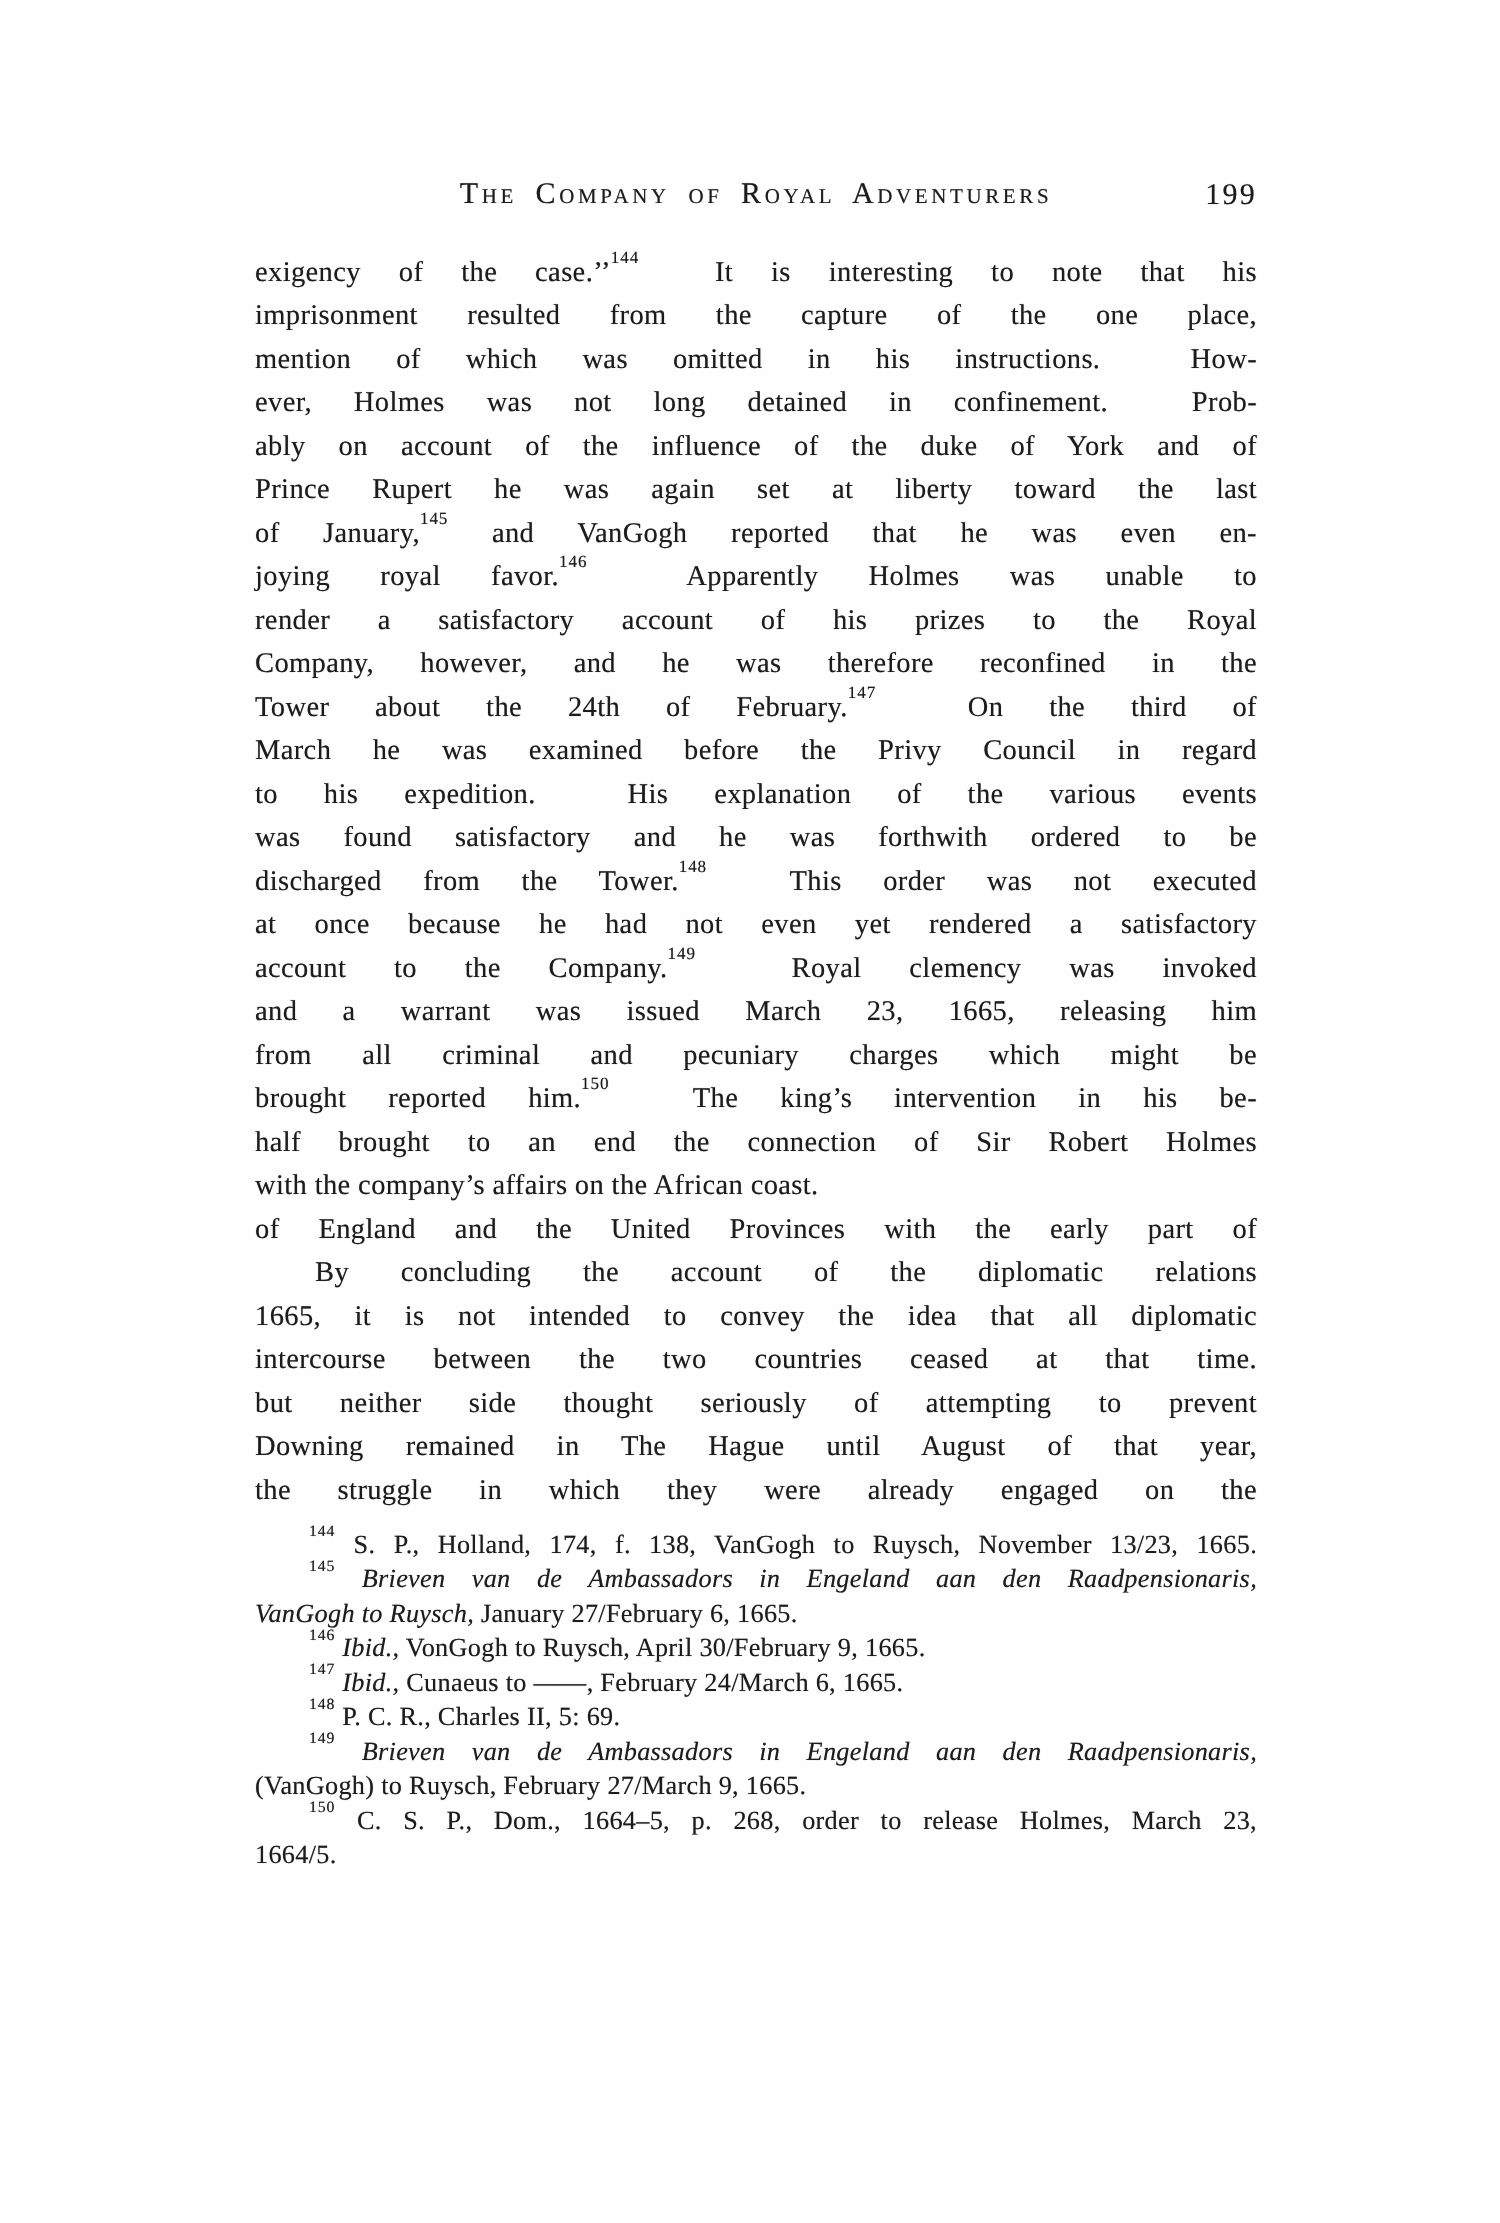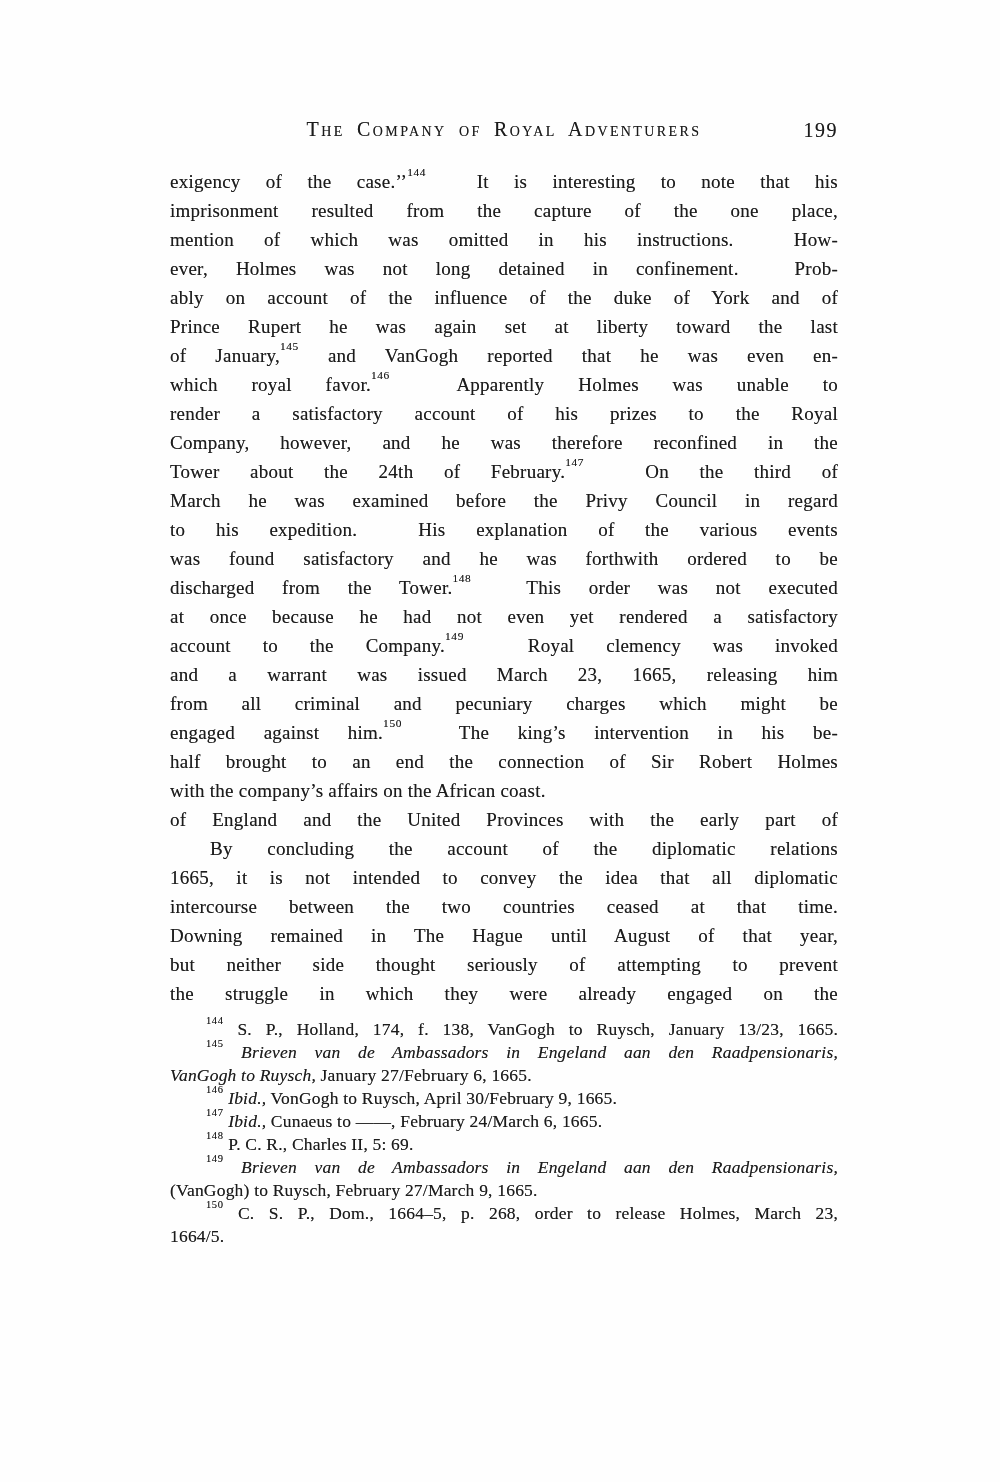--- a/index.html
+++ b/index.html
@@ -82,21 +82,21 @@
       <div class="bline"><span>mention of which was omitted in his instructions.&nbsp; How-</span></div>
 
       <div class="bline"><span>ever, Holmes was not long detained in confinement.&nbsp; Prob-</span></div>
 
       <div class="bline"><span>ably on account of the influence of the duke of York and of</span></div>
 
       <div class="bline"><span>Prince Rupert he was again set at liberty toward the last</span></div>
 
       <div class="bline"><span>of January,</span><sup class="ref">145</sup><span> and VanGogh reported that he was even en-</span></div>
 
-      <div class="bline"><span>which royal favor.</span><sup class="ref">146</sup><span>&nbsp; Apparently Holmes was unable to</span></div>
+      <div class="bline"><span>joying royal favor.</span><sup class="ref">146</sup><span>&nbsp; Apparently Holmes was unable to</span></div>
 
       <div class="bline"><span>render a satisfactory account of his prizes to the Royal</span></div>
 
       <div class="bline"><span>Company, however, and he was therefore reconfined in the</span></div>
 
       <div class="bline"><span>Tower about the 24th of February.</span><sup class="ref">147</sup><span>&nbsp; On the third of</span></div>
 
       <div class="bline"><span>March he was examined before the Privy Council in regard</span></div>
 
       <div class="bline"><span>to his expedition.&nbsp; His explanation of the various events</span></div>
@@ -106,44 +106,44 @@
       <div class="bline"><span>discharged from the Tower.</span><sup class="ref">148</sup><span>&nbsp; This order was not executed</span></div>
 
       <div class="bline"><span>at once because he had not even yet rendered a satisfactory</span></div>
 
       <div class="bline"><span>account to the Company.</span><sup class="ref">149</sup><span>&nbsp; Royal clemency was invoked</span></div>
 
       <div class="bline"><span>and a warrant was issued March 23, 1665, releasing him</span></div>
 
       <div class="bline"><span>from all criminal and pecuniary charges which might be</span></div>
 
-      <div class="bline"><span>engaged against him.</span><sup class="ref">150</sup><span>&nbsp; The king’s intervention in his be-</span></div>
+      <div class="bline"><span>brought reported him.</span><sup class="ref">150</sup><span>&nbsp; The king’s intervention in his be-</span></div>
 
       <div class="bline"><span>half brought to an end the connection of Sir Robert Holmes</span></div>
 
       <div class="bline end"><span>with the company’s affairs on the African coast.</span></div>
 
       <div class="bline"><span>of England and the United Provinces with the early part of</span></div>
 
       <div class="bline ind"><span>By concluding the account of the diplomatic relations</span></div>
 
       <div class="bline"><span>1665, it is not intended to convey the idea that all diplomatic</span></div>
 
       <div class="bline"><span>intercourse between the two countries ceased at that time.</span></div>
 
+      <div class="bline"><span>but neither side thought seriously of attempting to prevent</span></div>
+
       <div class="bline"><span>Downing remained in The Hague until August of that year,</span></div>
-
-      <div class="bline"><span>but neither side thought seriously of attempting to prevent</span></div>
 
       <div class="bline"><span>the struggle in which they were already engaged on the</span></div>
     </div>
 
   <div class="fn-block">
 
-      <div class="fline ind just"><sup class="ref">144</sup><span> S. P., Holland, 174, f. 138, VanGogh to Ruysch, January 13/23, 1665.</span></div>
+      <div class="fline ind just"><sup class="ref">144</sup><span> S. P., Holland, 174, f. 138, VanGogh to Ruysch, November 13/23, 1665.</span></div>
 
       <div class="fline ind just"><sup class="ref">145</sup><span class="it"> Brieven van de Ambassadors in Engeland aan den Raadpensionaris,</span></div>
 
       <div class="fline"><span class="it">VanGogh to Ruysch,</span><span> January 27/February 6, 1665.</span></div>
 
       <div class="fline ind"><sup class="ref">146</sup><span class="it"> Ibid.,</span><span> VonGogh to Ruysch, April 30/February 9, 1665.</span></div>
 
       <div class="fline ind"><sup class="ref">147</sup><span class="it"> Ibid.,</span><span> Cunaeus to ——, February 24/March 6, 1665.</span></div>
 
       <div class="fline ind"><sup class="ref">148</sup><span> P. C. R., Charles II, 5: 69.</span></div>

